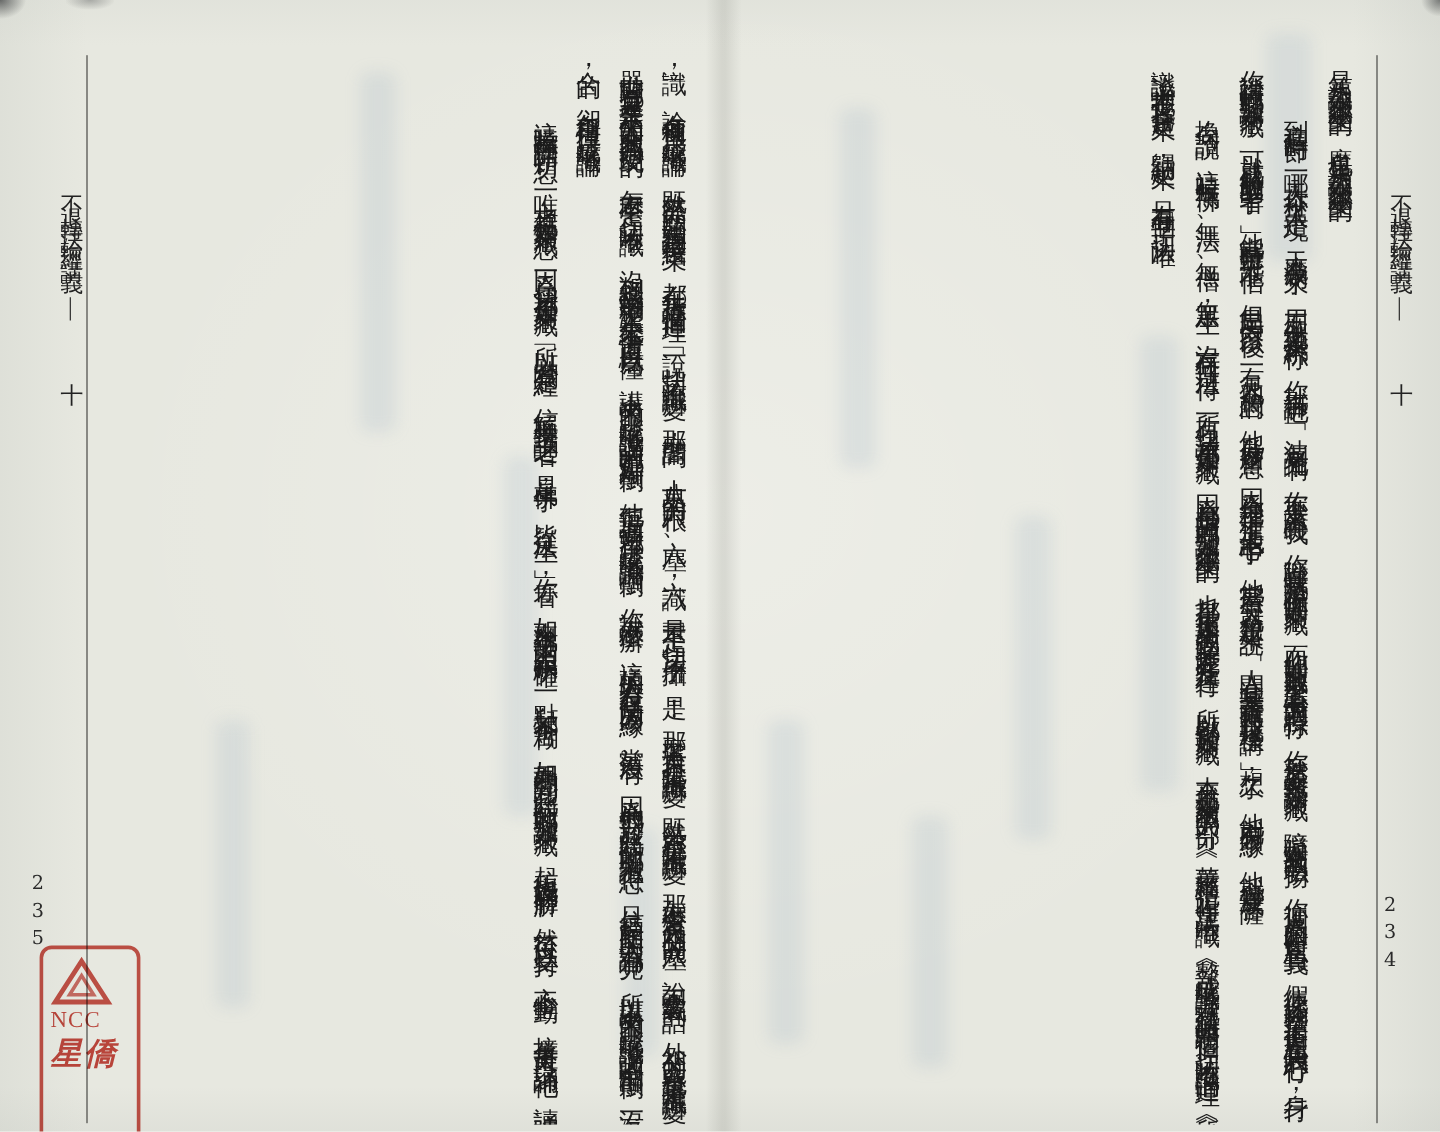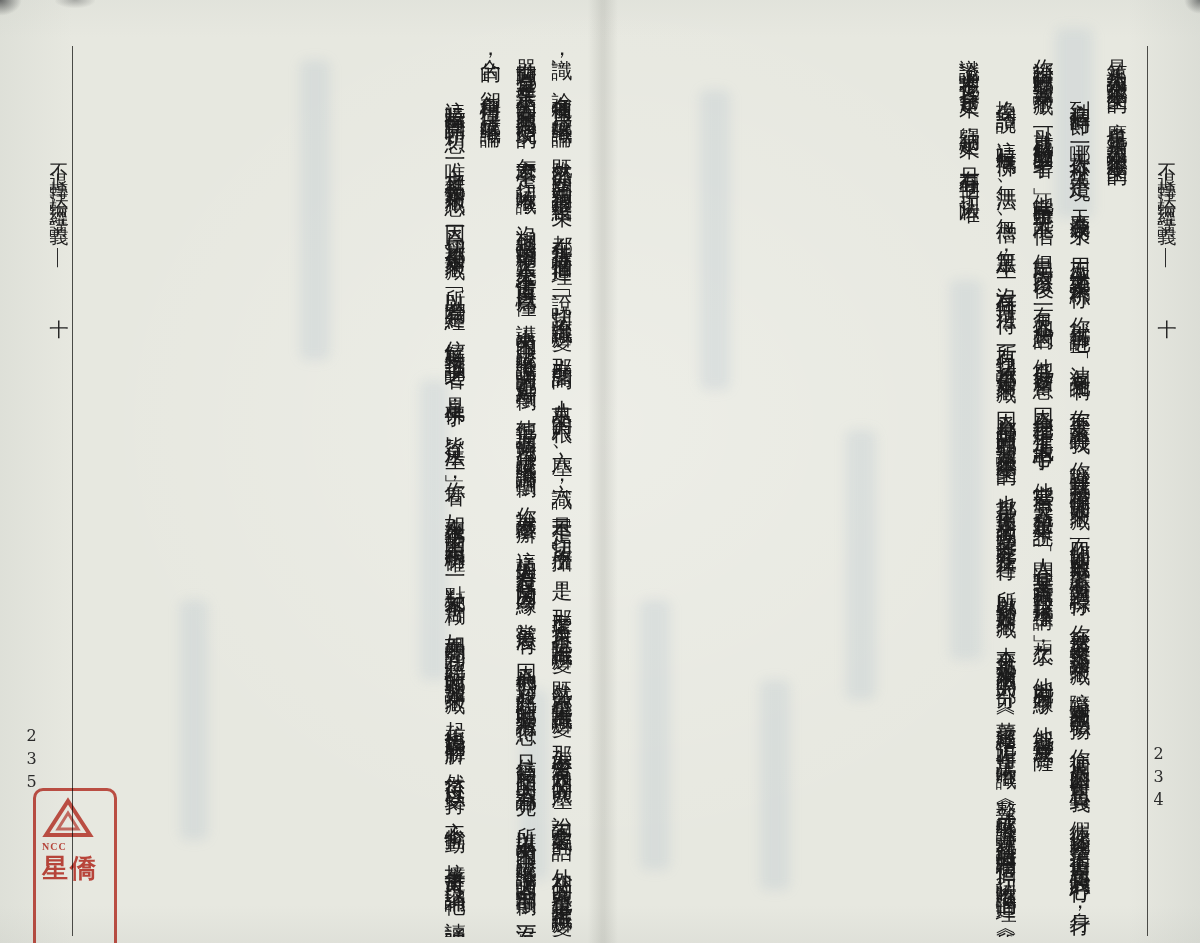--- a/index.html
+++ b/index.html
@@ -69,22 +69,22 @@
   
   .stamp{
     position:absolute; left:33px; top:788px; width:84px; height:168px;
     border:3px solid rgba(197,55,45,0.85); border-radius:10px;
     mix-blend-mode:multiply;
     display:flex; flex-direction:column; align-items:flex-start;
     padding:6px 0 0 6px;
     color:rgba(197,55,45,0.9);
   }
   .stamp .tri{ width:52px; height:42px; }
-  .stamp .ncc{ font-size:10px; letter-spacing:1px; font-weight:bold; line-height:1.1; margin-top:2px; }
-  .stamp .cjk{ font-size:26px; font-weight:bold; letter-spacing:2px; line-height:1.15; margin-top:2px; }
+  .stamp .ncc{ font-size:19px; letter-spacing:1px; font-weight:normal; line-height:1.1; margin-top:2px; }
+  .stamp .cjk{ font-size:26px; font-weight:bold; letter-spacing:2px; line-height:1.15; margin-top:2px;font-style:italic; }
 </style>
 </head>
 <body>
 
 <div class="paper-shade"></div>
 <div class="gutter"></div>
 
 <div class="ghost" style="left:1055px; top:28px;  width:38px; height:190px;"></div>
 <div class="ghost" style="left:950px;  top:280px; width:32px; height:380px;"></div>
 <div class="ghost" style="left:846px;  top:430px; width:30px; height:270px;"></div>

